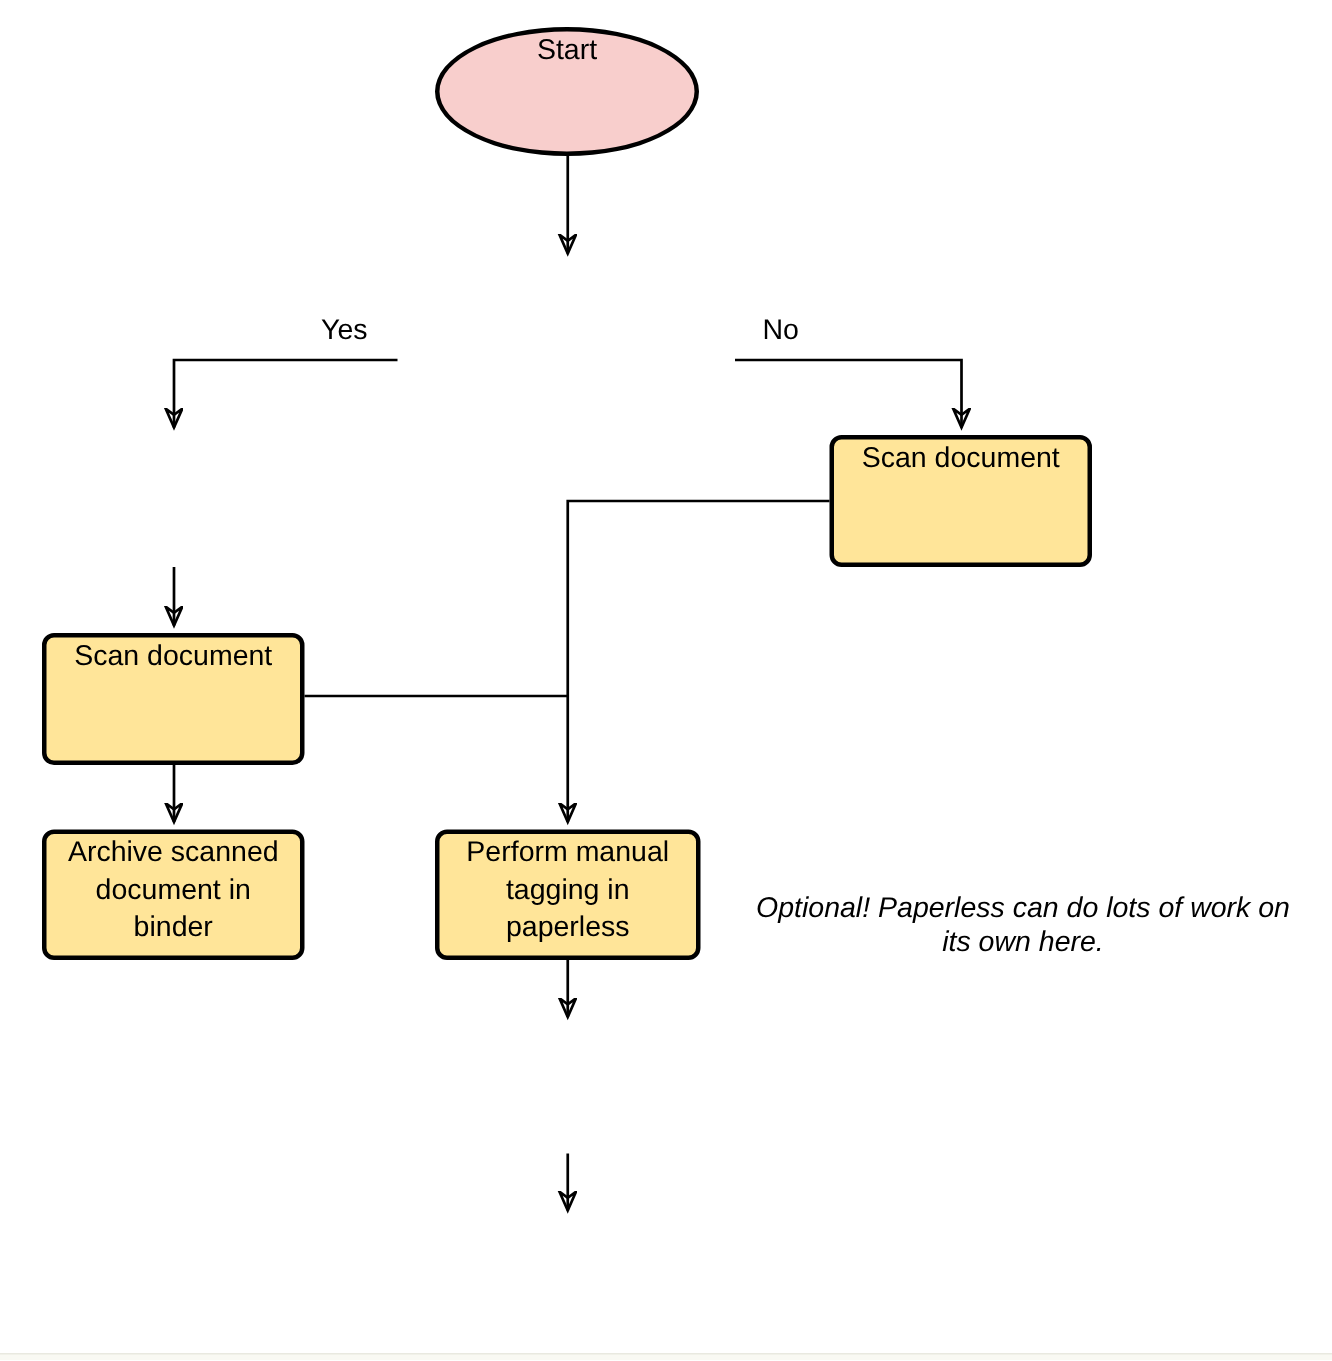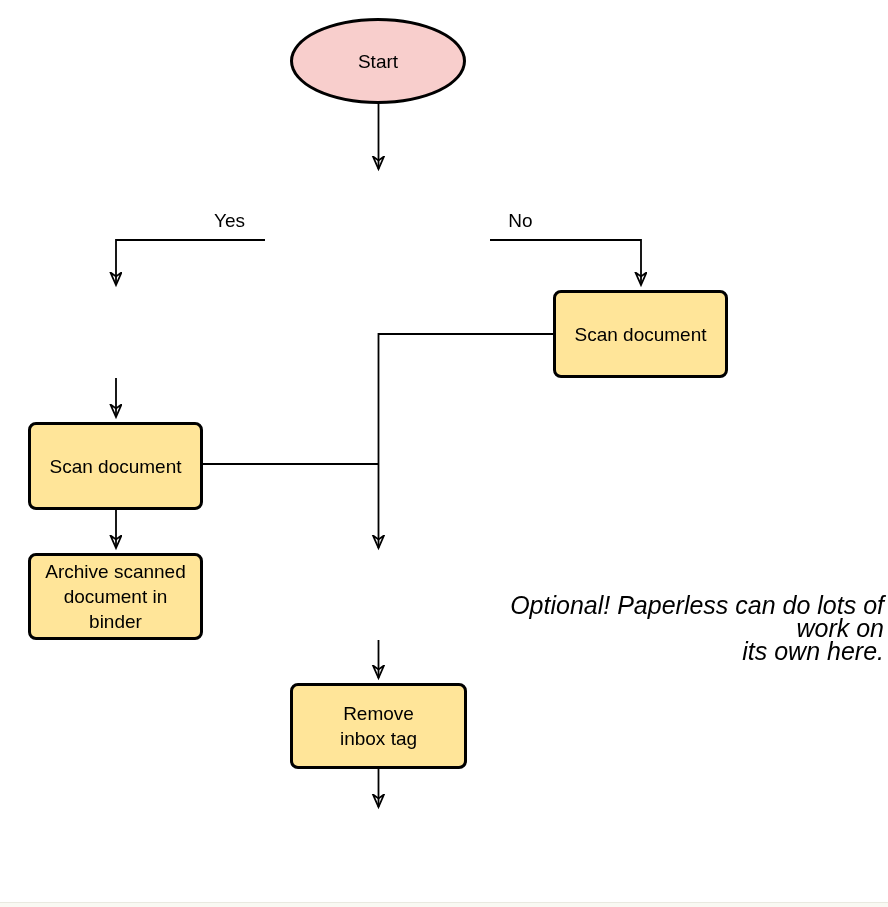--- a/index.html
+++ b/index.html
@@ -24,21 +24,21 @@
   }
   .edges path {
     fill: none;
     stroke: var(--stroke, #000);
     stroke-width: 1.8;
   }
   .node {
     position: absolute;
     z-index: 2;
     display: flex;
-    align-items: center;
+    align-items: flex-start;
     justify-content: center;
     box-sizing: border-box;
     text-align: center;
   }
   .lbl {
     white-space: pre-line;
     font-size: 19px;
     line-height: 25px;
     text-align: center;
     position: relative;
@@ -73,25 +73,25 @@
   .edge-label {
     position: absolute;
     z-index: 3;
     font-size: 19px;
     line-height: 22px;
     text-align: center;
   }
   .note {
     position: absolute;
     z-index: 3;
-    font-size: 25px;
+    font-size: 19px;
     line-height: 23px;
     font-style: italic;
     white-space: pre-line;
-    text-align: right;
+    text-align: center;
   }
   .bottom-strip {
     position: absolute;
     left: 0;
     right: 0;
     bottom: 0;
     height: 4px;
     background: #f9f9f3;
     border-top: 1px solid #e9e9e0;
     z-index: 4;
@@ -133,25 +133,26 @@
     <span class="lbl">Archive scanned
 document in
 binder</span>
   </div>
 
   <div class="node rect" style="left:553px;top:290px;width:175px;height:88px">
     <span class="lbl">Scan document</span>
   </div>
 
 
+  <div class="node rect" style="left:290px;top:553px;width:177px;height:87px">
+    <span class="lbl">Perform manual
+tagging in
+paperless</span>
+  </div>
 
-  <div class="node rect" style="left:290px;top:683px;width:177px;height:86px">
-    <span class="lbl">Remove
-inbox tag</span>
-  </div>
 
 
   <span class="edge-label" style="left:207px;top:210px;width:45px">Yes</span>
   <span class="edge-label" style="left:498px;top:210px;width:45px">No</span>
 
   <div class="note" style="left:480px;top:594px;width:404px">Optional! Paperless can do lots of work on
 its own here.</div>
 
   <div class="bottom-strip"></div>
 

